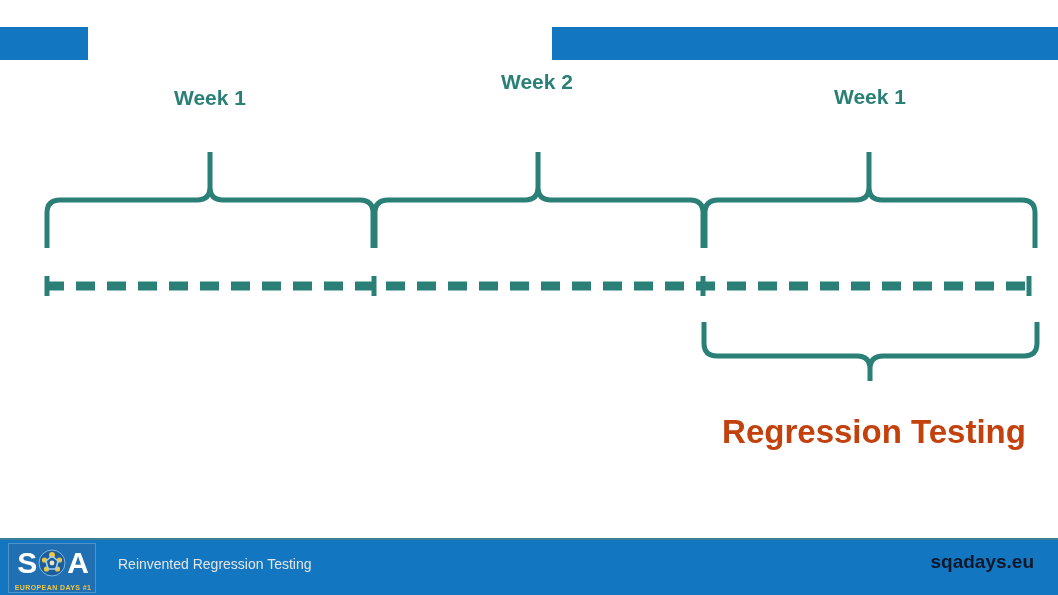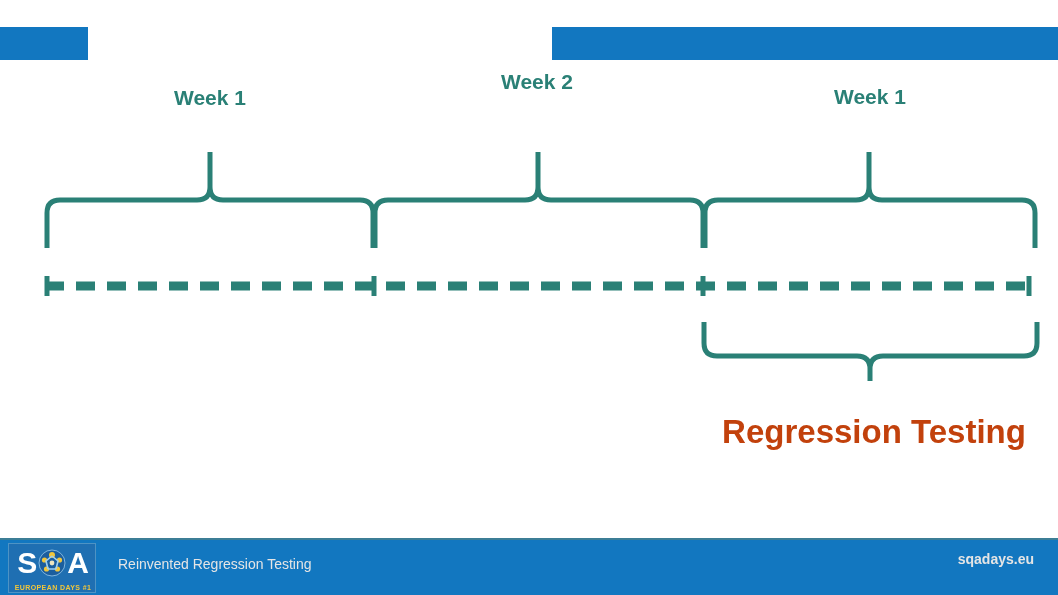--- a/index.html
+++ b/index.html
@@ -157,22 +157,22 @@
     left: 118px;
     top: 16px;
     color: #e5e5e5;
     font-size: 14px;
     white-space: nowrap;
   }
   .footer-url {
     position: absolute;
     right: 24px;
     top: 11px;
-    color: #e5e5e5;
-    font-size: 14px;
+    color: #0f172a;
+    font-size: 19px;
     font-weight: bold;
     white-space: nowrap;
   }
 </style>
 </head>
 <body>
 
 <div class="slide">
 
   <div class="title-band">

